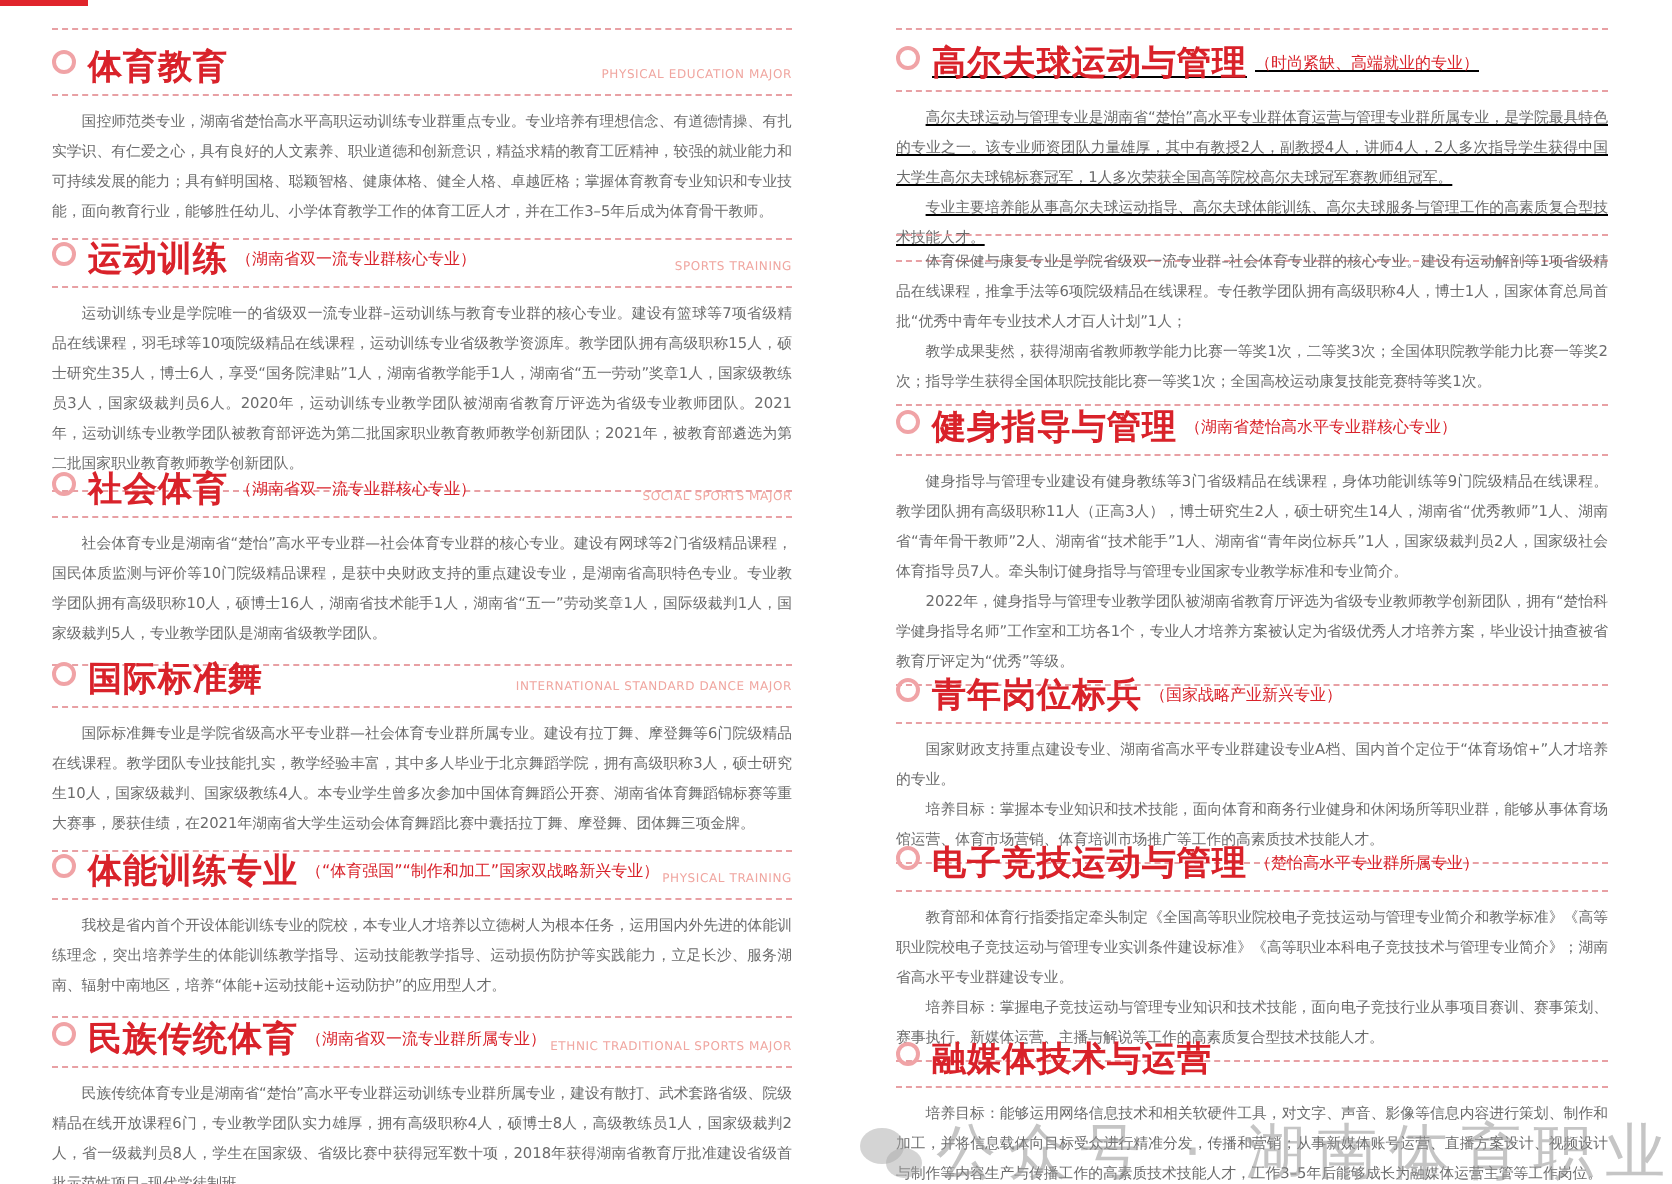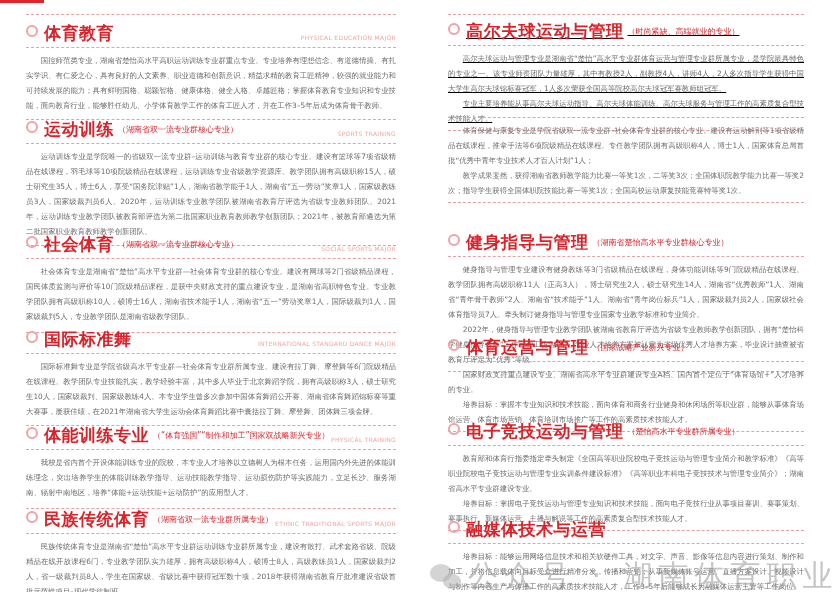--- a/index.html
+++ b/index.html
@@ -144,38 +144,38 @@
 
   <div class="section" style="top:115px;">
     <div class="dash" style="margin-top:2px;"></div>
     <div class="body">
       <p>体育保健与康复专业是学院省级双一流专业群–社会体育专业群的核心专业。建设有运动解剖等1项省级精品在线课程，推拿手法等6项院级精品在线课程。专任教学团队拥有高级职称4人，博士1人，国家体育总局首批“优秀中青年专业技术人才百人计划”1人；</p>
       <p>教学成果斐然，获得湖南省教师教学能力比赛一等奖1次，二等奖3次；全国体职院教学能力比赛一等奖2次；指导学生获得全国体职院技能比赛一等奖1次；全国高校运动康复技能竞赛特等奖1次。</p>
     </div>
     <div class="dash" style="margin-top:4px;"></div>
   </div>
 
-  <div class="section" style="top:230px;">
+  <div class="section" style="top:201px;">
     <div class="head">
       <span class="ring"></span>
       <span class="title">健身指导与管理</span>
       <span class="sub">（湖南省楚怡高水平专业群核心专业）</span>
     </div>
     <div class="dash" style="margin-top:2px;"></div>
     <div class="body">
       <p>健身指导与管理专业建设有健身教练等3门省级精品在线课程，身体功能训练等9门院级精品在线课程。教学团队拥有高级职称11人（正高3人），博士研究生2人，硕士研究生14人，湖南省“优秀教师”1人、湖南省“青年骨干教师”2人、湖南省“技术能手”1人、湖南省“青年岗位标兵”1人，国家级裁判员2人，国家级社会体育指导员7人。牵头制订健身指导与管理专业国家专业教学标准和专业简介。</p>
       <p>2022年，健身指导与管理专业教学团队被湖南省教育厅评选为省级专业教师教学创新团队，拥有“楚怡科学健身指导名师”工作室和工坊各1个，专业人才培养方案被认定为省级优秀人才培养方案，毕业设计抽查被省教育厅评定为“优秀”等级。</p>
     </div>
     <div class="dash" style="margin-top:4px;"></div>
   </div>
 
   <div class="section" style="top:335px;">
     <div class="head">
       <span class="ring"></span>
-      <span class="title">体育运营与管理</span>
+      <span class="title">青年岗位标兵</span>
       <span class="sub">（国家战略产业新兴专业）</span>
     </div>
     <div class="dash" style="margin-top:2px;"></div>
     <div class="body">
       <p>国家财政支持重点建设专业、湖南省高水平专业群建设专业A档、国内首个定位于“体育场馆+”人才培养的专业。</p>
       <p>培养目标：掌握本专业知识和技术技能，面向体育和商务行业健身和休闲场所等职业群，能够从事体育场馆运营、体育市场营销、体育培训市场推广等工作的高素质技术技能人才。</p>
     </div>
     <div class="dash" style="margin-top:4px;"></div>
   </div>
 

